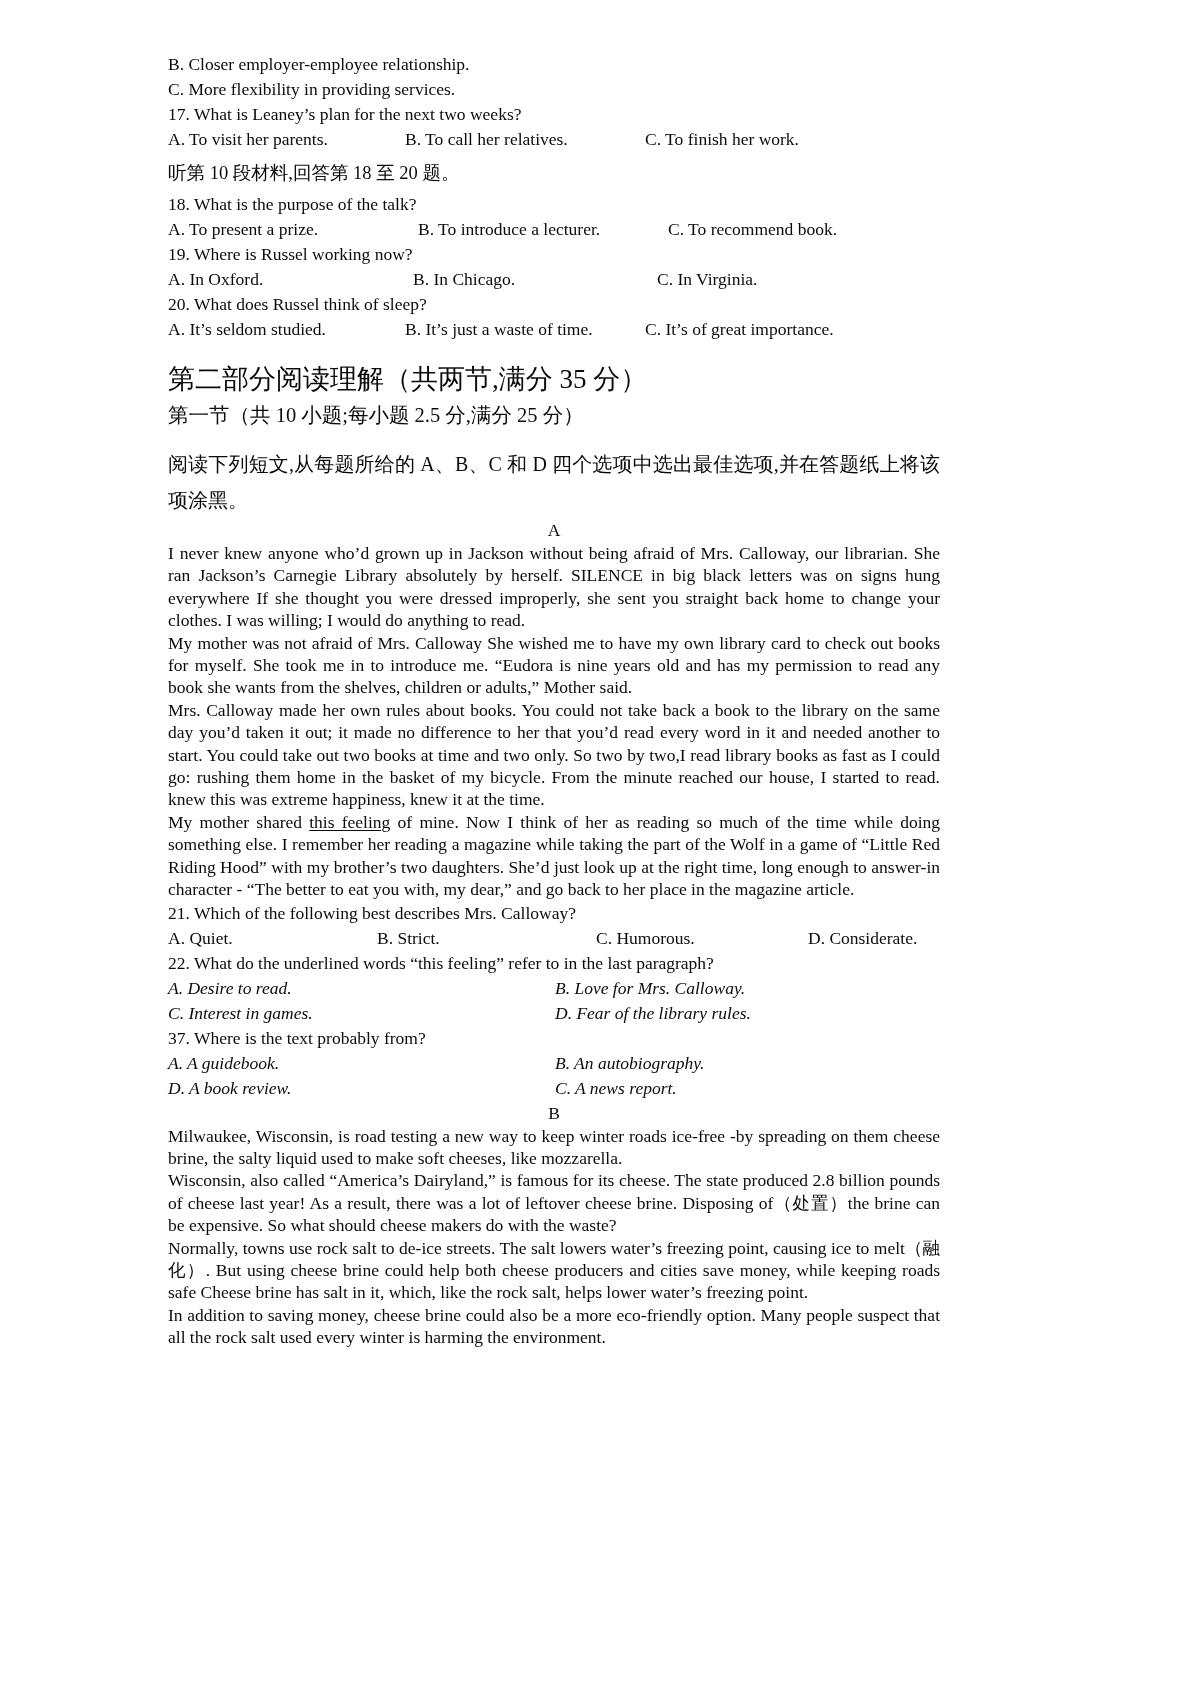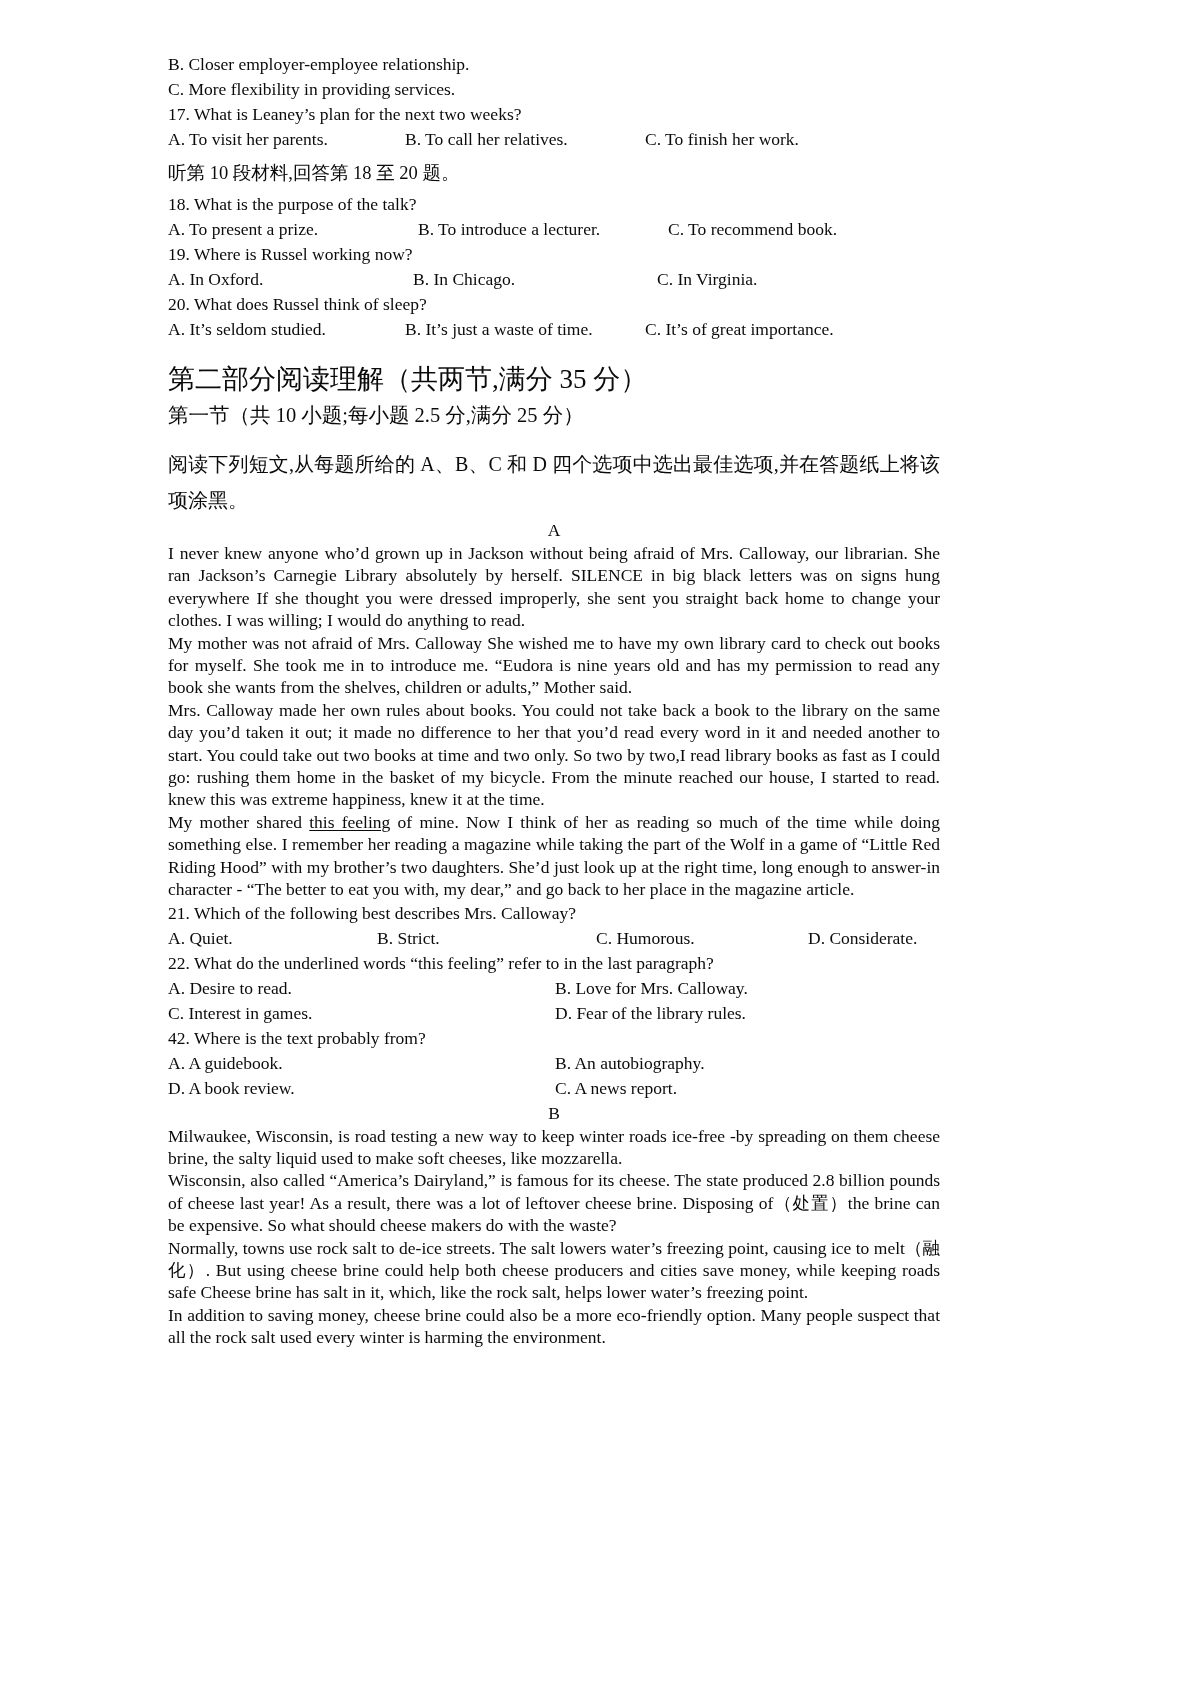--- a/index.html
+++ b/index.html
@@ -25,21 +25,21 @@
   .opt-row {
     display: grid;
     font-size: 17.5px;
     line-height: 25px;
   }
   .opt-row span { white-space: nowrap; }
   .opt3  { grid-template-columns: 237px 240px 1fr; }
   .opt3b { grid-template-columns: 250px 250px 1fr; }
   .opt3c { grid-template-columns: 245px 244px 1fr; }
   .opt4  { grid-template-columns: 209px 219px 212px 1fr; }
-  .opt2  { grid-template-columns: 387px 1fr; }
+  .opt2  { grid-template-columns: 387px 1fr; font-style: italic; }
   .cn-note {
     font-size: 18.5px;
     line-height: 26px;
     margin: 8px 0 6px 0;
   }
   .part-header {
     font-size: 27px;
     line-height: 27px;
     margin-top: 24px;
   }
@@ -126,21 +126,21 @@
   <p class="line">22. What do the underlined words “this feeling” refer to in the last paragraph?</p>
   <div class="opt-row opt2">
     <span>A. Desire to read.</span>
     <span>B. Love for Mrs. Calloway.</span>
   </div>
   <div class="opt-row opt2">
     <span>C. Interest in games.</span>
     <span>D. Fear of the library rules.</span>
   </div>
 
-  <p class="line">42. Where is the text probably from?</p>
+  <p class="line">37. Where is the text probably from?</p>
   <div class="opt-row opt2">
     <span>A. A guidebook.</span>
     <span>B. An autobiography.</span>
   </div>
   <div class="opt-row opt2">
     <span>D. A book review.</span>
     <span>C. A news report.</span>
   </div>
 
   <p class="passage-label">B</p>

